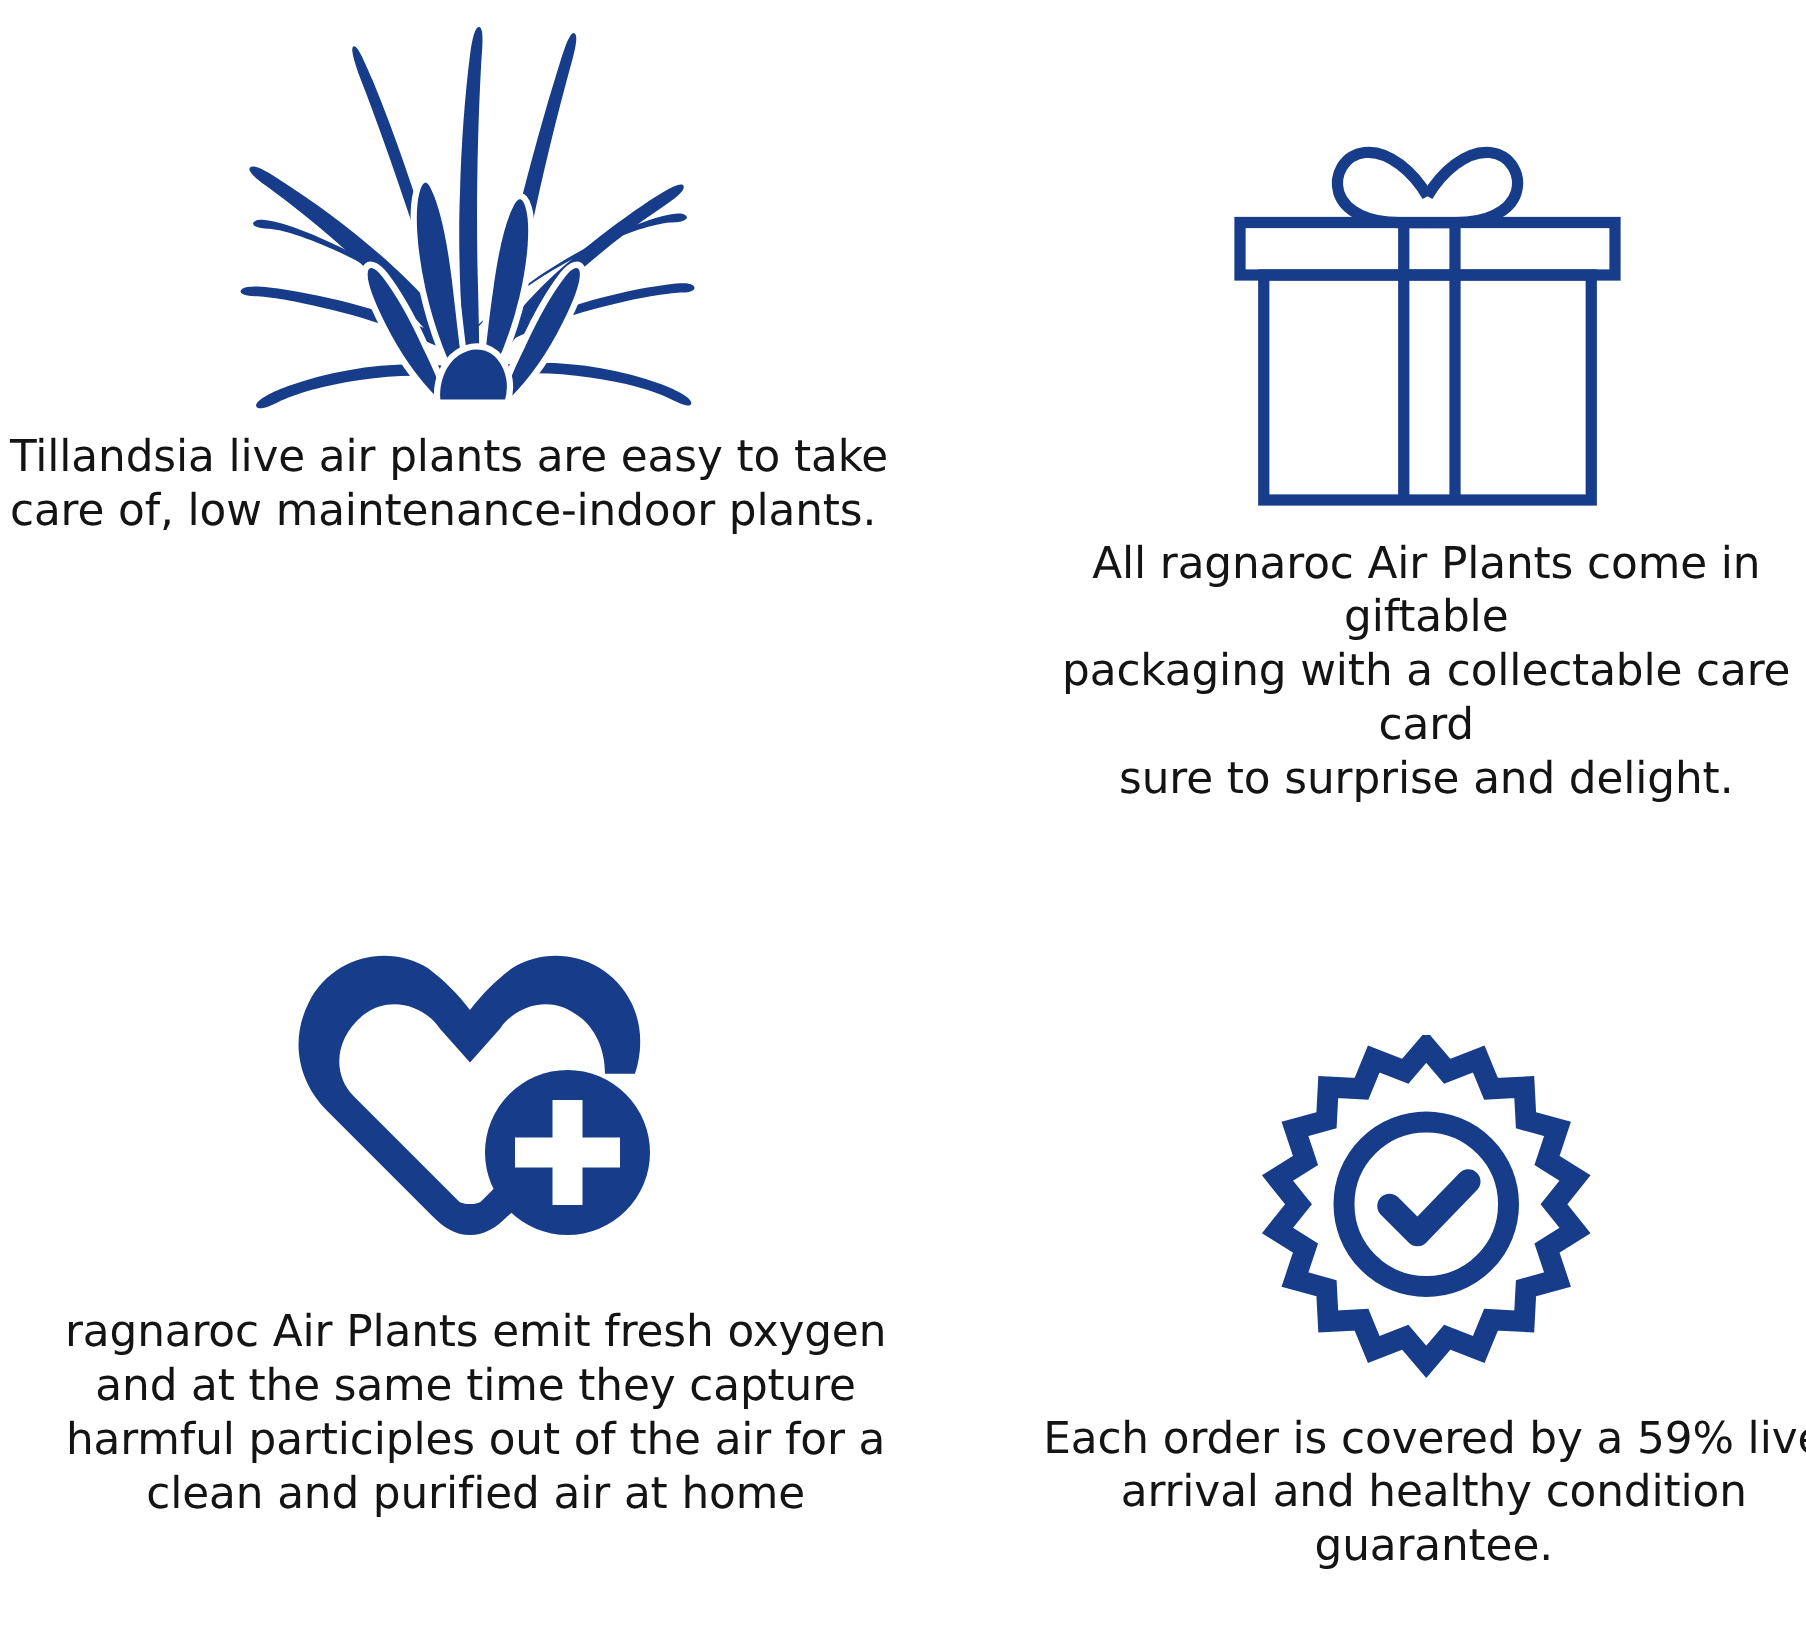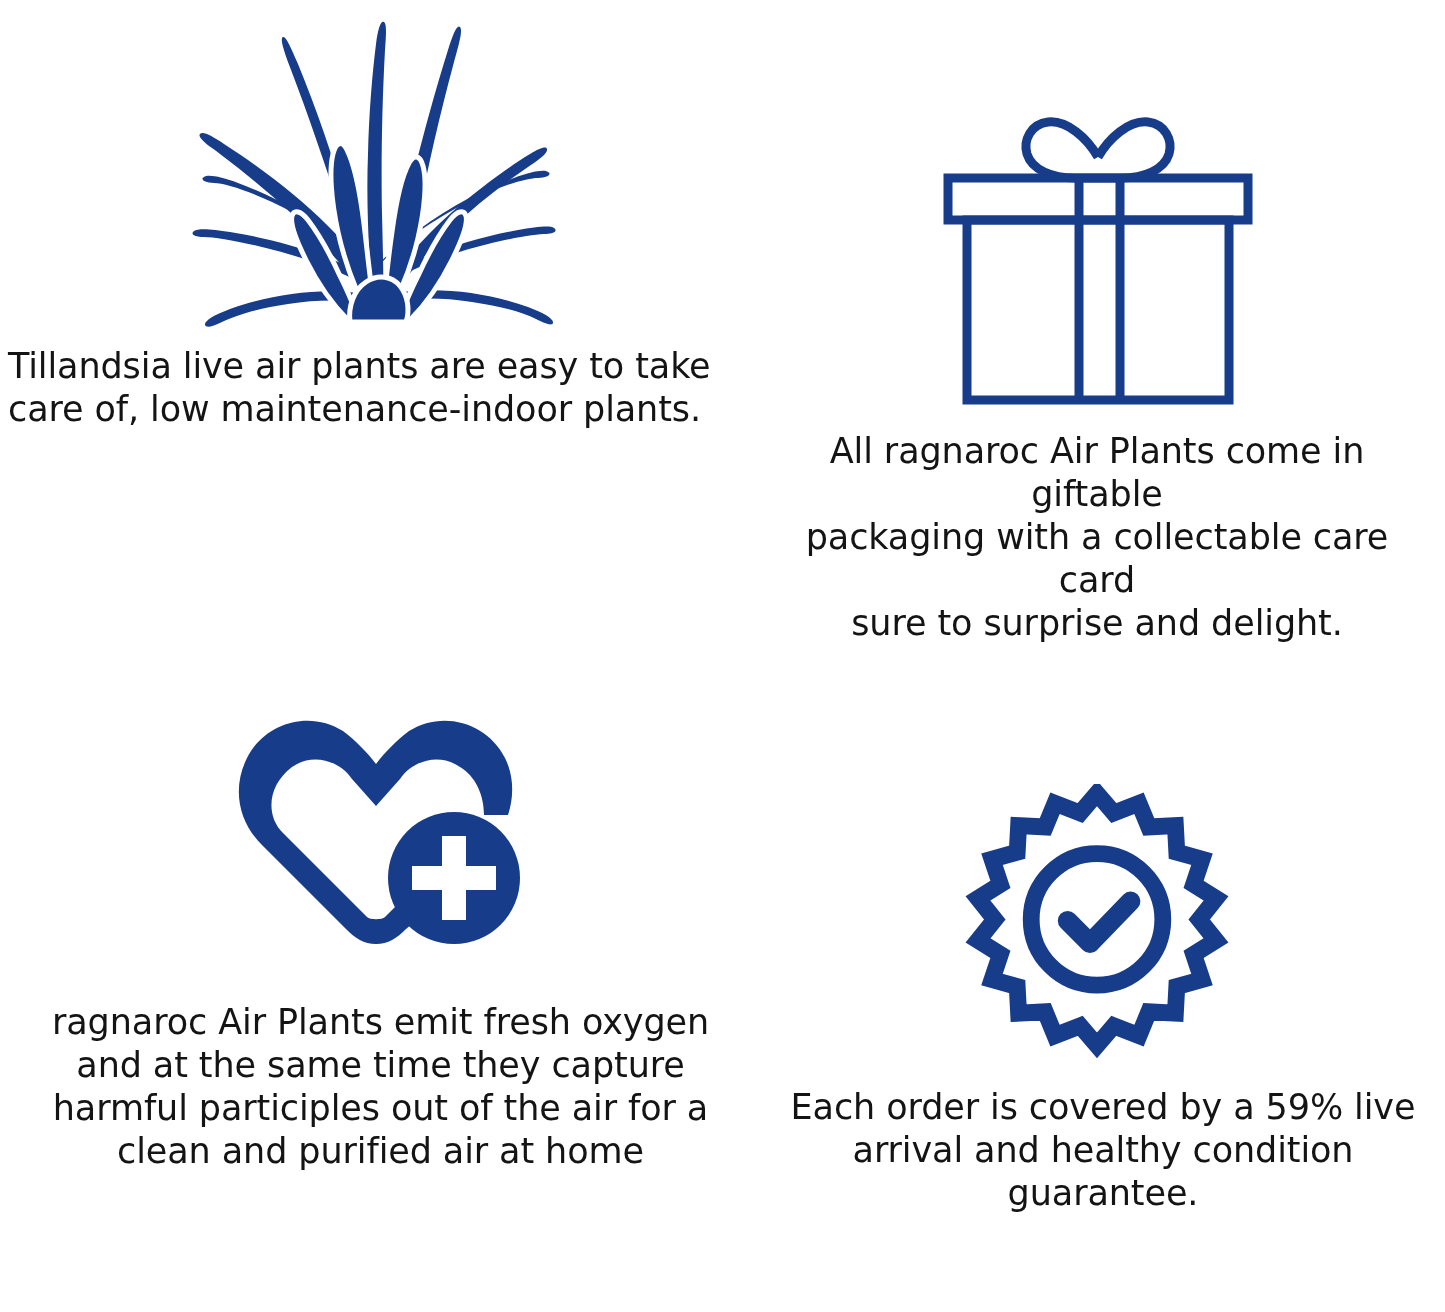--- a/index.html
+++ b/index.html
@@ -22,20 +22,21 @@
     overflow: hidden;
     box-sizing: border-box;
   }
 
   .grid {
     display: grid;
     grid-template-columns: 745px 700px;
     grid-template-rows: 656px 656px;
     width: 1445px;
     height: 966px;
+    gap: 44px;
   }
 
   .cell {
     position: relative;
     display: flex;
     flex-direction: column;
     box-sizing: border-box;
   }
 
   

